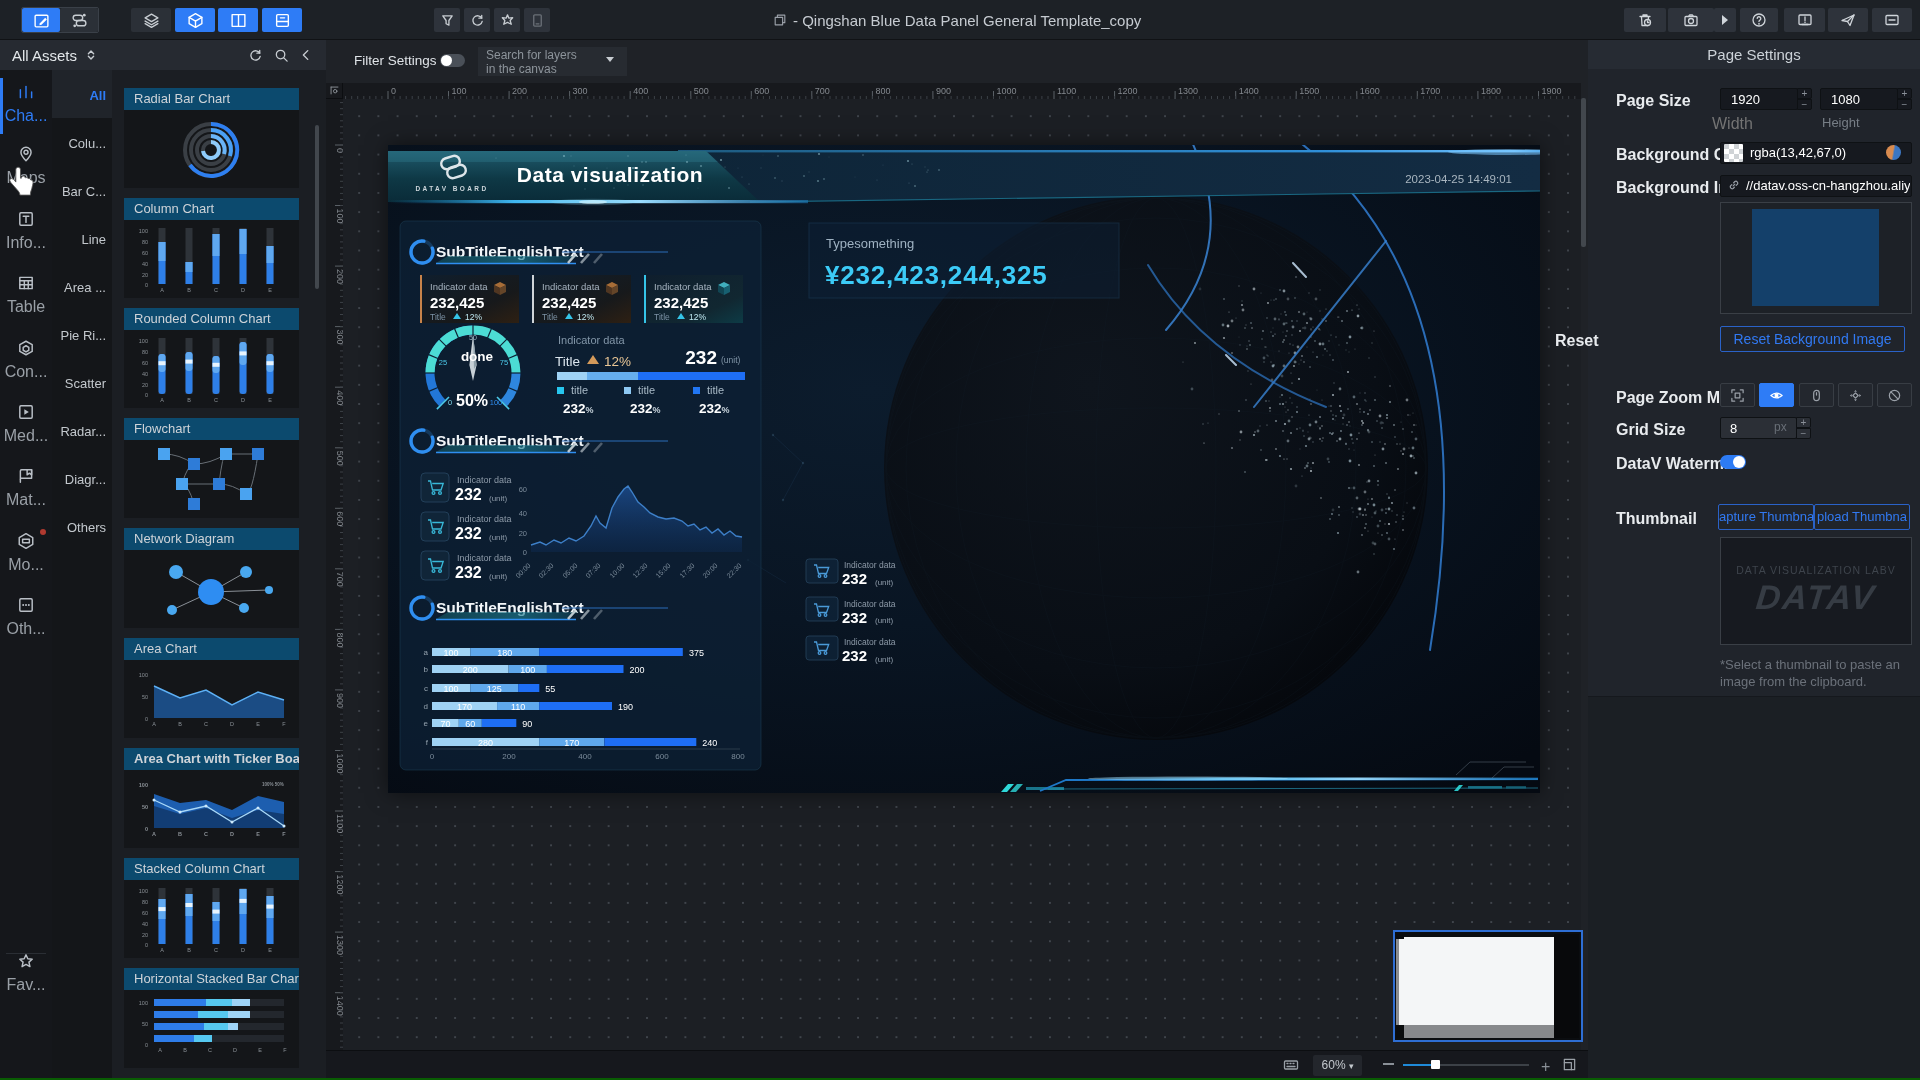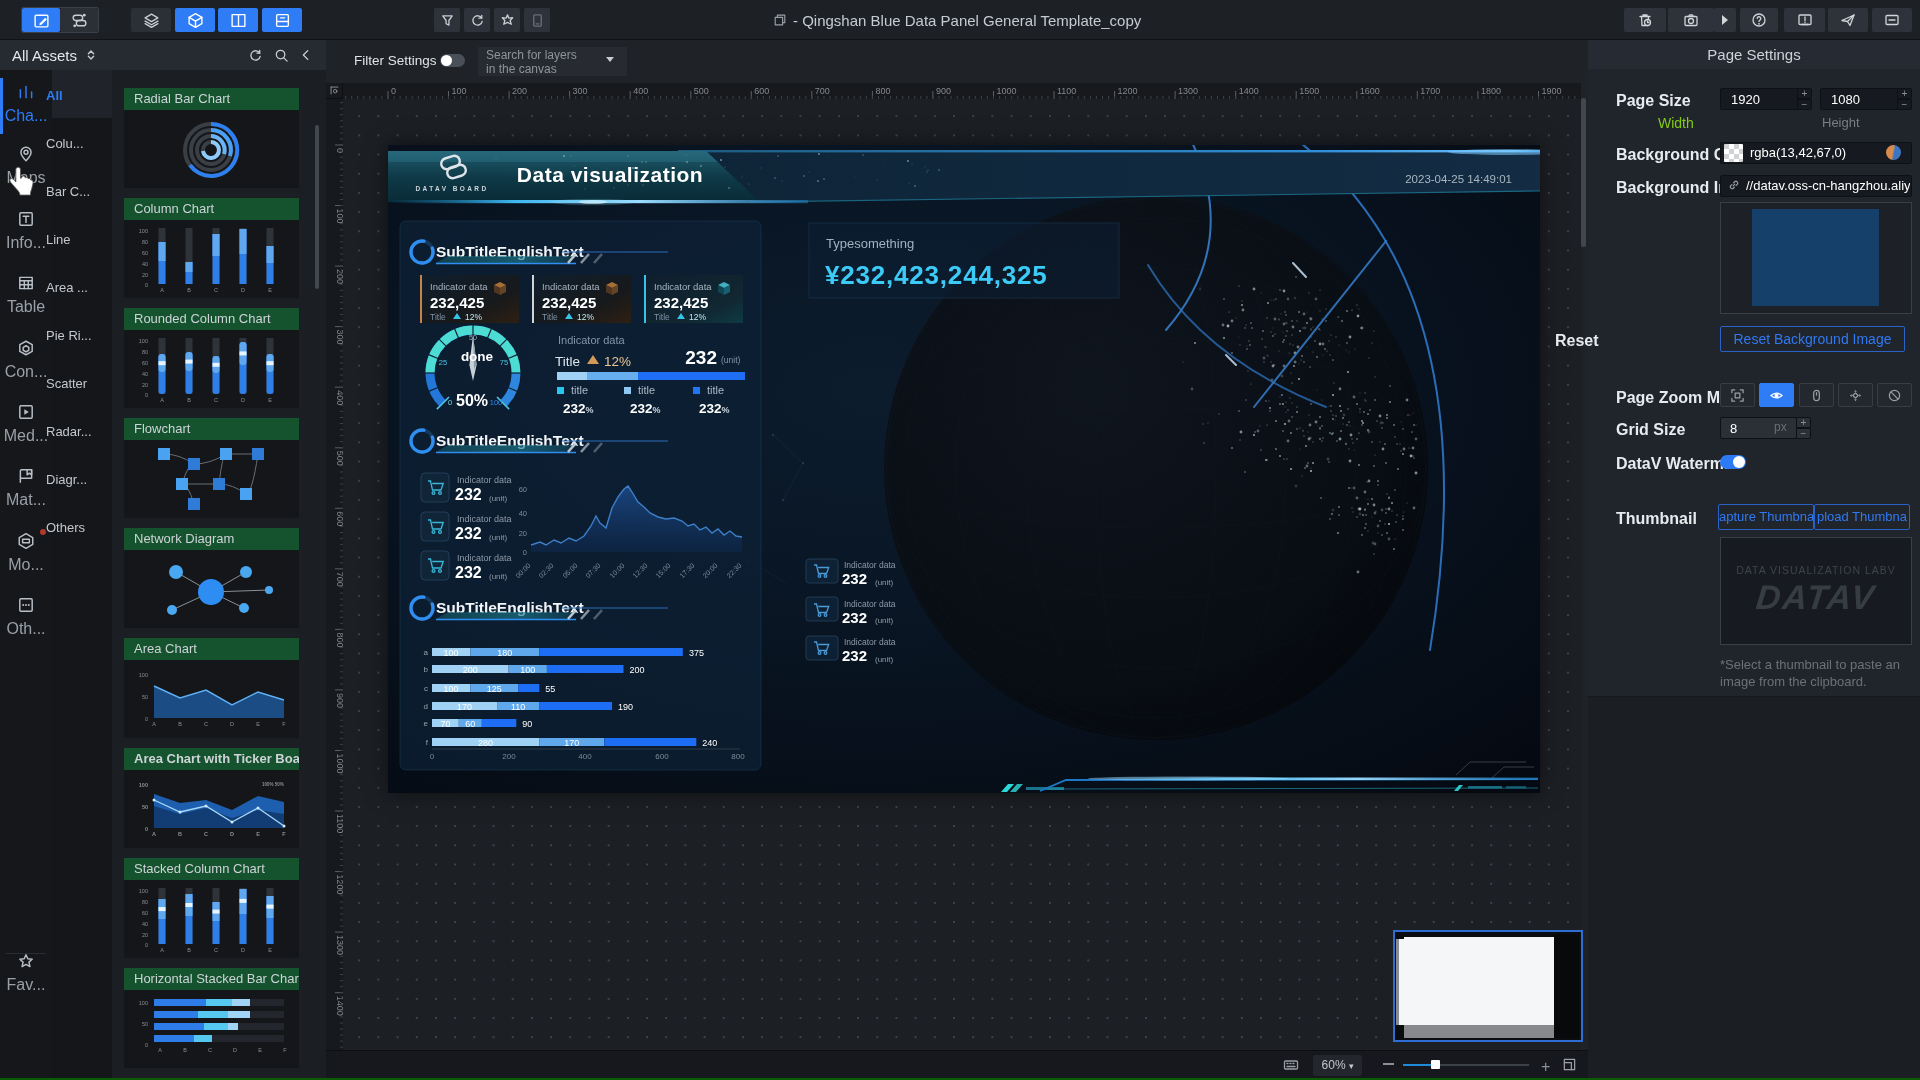--- a/index.html
+++ b/index.html
@@ -3,23 +3,23 @@
 <style>
 *{margin:0;padding:0;box-sizing:border-box;}
 html,body{width:1920px;height:1080px;overflow:hidden;background:#17191d;font-family:"Liberation Sans",sans-serif;}
 .abs{position:absolute;}
 body{position:relative;}
 .tbtn{position:absolute;top:8px;height:24px;border-radius:2px;display:flex;align-items:center;justify-content:center;}
 .blue{background:#2e7cf6;}
 .darkb{background:#2b3037;}
 .ibox{position:absolute;top:8px;height:24px;background:#2e333b;border-radius:2px;display:flex;align-items:center;justify-content:center;}
 .railitem{position:absolute;left:0;width:52px;text-align:center;color:#9aa0a7;font-size:16px;}
-.catitem{position:absolute;left:46px;width:60px;text-align:left;color:#c3c8cd;font-size:13px;}
+.catitem{position:absolute;left:46px;width:60px;text-align:right;color:#c3c8cd;font-size:13px;}
 .card{position:absolute;left:124px;width:175px;}
-.cardtitle{height:22px;background:#14532d;color:#ced3d8;font-size:13px;line-height:22px;padding-left:10px;white-space:nowrap;overflow:hidden;}
+.cardtitle{height:22px;background:#0c4a6e;color:#ced3d8;font-size:13px;line-height:22px;padding-left:10px;white-space:nowrap;overflow:hidden;}
 .cardbody{height:78px;background:#141619;display:flex;align-items:center;justify-content:center;}
 .rplabel{position:absolute;left:28px;color:#e8ebee;font-size:16px;font-weight:bold;white-space:nowrap;}
 .rpinput{position:absolute;background:#16191f;border:1px solid #0e1114;border-radius:2px;color:#fff;font-size:13px;display:flex;align-items:center;}
 .spin{position:absolute;width:15px;background:#16191f;border:1px solid #0e1114;border-radius:0 2px 2px 0;color:#8a9098;font-size:10px;text-align:center;line-height:10px;}
 .zbtn{position:absolute;width:35px;height:24px;background:#23272e;border:1px solid #383d44;border-radius:2px;display:flex;align-items:center;justify-content:center;}
 .bluebtn{position:absolute;border:1px solid #2a62c8;border-radius:2px;color:#3179f2;font-weight:normal;text-align:center;overflow:hidden;white-space:nowrap;}
 </style></head><body>
 
 <div class="abs" style="left:0;top:0;width:1920px;height:40px;background:#1d2126;border-bottom:1px solid #101215;"></div>
 <div class="abs" style="left:21px;top:7px;width:78px;height:26px;border:1px solid #3a4048;border-radius:2px;"></div>
@@ -1774,21 +1774,21 @@
 <div class="abs" style="left:1581px;top:98px;width:5px;height:149px;background:#42474d;border-radius:2px;"></div>
 <div class="abs" style="left:1588px;top:40px;width:332px;height:1010px;background:#20242b;"></div>
 <div class="abs" style="left:1588px;top:40px;width:332px;height:29px;background:#262b33;color:#ccd2d8;font-size:15px;text-align:center;line-height:29px;">Page Settings</div>
 <div class="rplabel" style="left:1616px;top:92px;">Page Size</div>
 <div class="rpinput" style="left:1720px;top:88px;width:78px;height:22px;padding-left:10px;">1920</div>
 <div class="spin" style="left:1797px;top:88px;height:11px;">+</div>
 <div class="spin" style="left:1797px;top:99px;height:11px;border-radius:0 0 2px 0;">−</div>
 <div class="rpinput" style="left:1820px;top:88px;width:78px;height:22px;padding-left:10px;">1080</div>
 <div class="spin" style="left:1897px;top:88px;height:11px;">+</div>
 <div class="spin" style="left:1897px;top:99px;height:11px;border-radius:0 0 2px 0;">−</div>
-<div class="abs" style="left:1658px;top:115px;color:#84cc16;font-size:14px;">Width</div>
+<div class="abs" style="left:1712px;top:115px;color:#737373;font-size:16px;">Width</div>
 <div class="abs" style="left:1822px;top:115px;color:#777e86;font-size:13px;">Height</div>
 <div class="rplabel" style="left:1616px;top:146px;">Background Co...</div>
 <div class="rpinput" style="left:1720px;top:142px;width:192px;height:22px;"></div>
 <div class="abs" style="left:1724px;top:144px;width:19px;height:18px;background:conic-gradient(#fff 90deg,#cfd3d6 90deg 180deg,#fff 180deg 270deg,#cfd3d6 270deg);background-size:10px 10px;border-radius:1px;"></div>
 <div class="abs" style="left:1750px;top:145px;color:#fff;font-size:13px;">rgba(13,42,67,0)</div>
 <div class="abs" style="left:1886px;top:145px;width:15px;height:15px;border-radius:50%;background:linear-gradient(100deg,#d98b4f 45%,#3c76c2 55%);"></div>
 <div class="rplabel" style="left:1616px;top:179px;">Background Im...</div>
 <div class="rpinput" style="left:1720px;top:175px;width:192px;height:22px;"></div>
 <div class="abs" style="left:1727px;top:178px;"><svg width="14" height="14" viewBox="0 0 16 16" fill="none" stroke="#9aa0a8" stroke-width="1.4" stroke-linecap="round" stroke-linejoin="round">
       <path d="M7,9 L9,7 M5.5,7.5 L4,9 a2.2,2.2 0 0,0 3,3 L8.5,10.5 M10.5,8.5 L12,7 a2.2,2.2 0 0,0 -3,-3 L7.5,5.5"></path>

